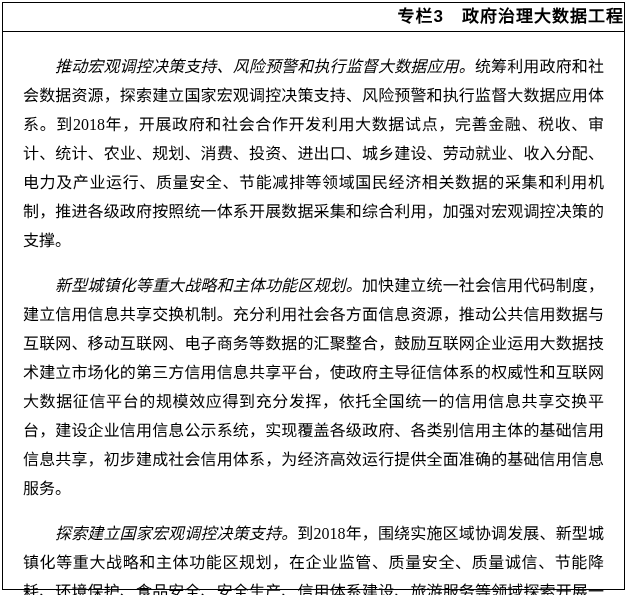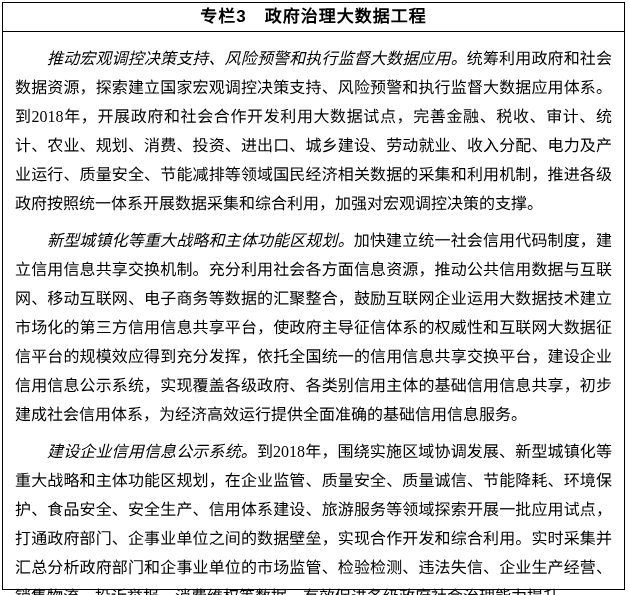--- a/index.html
+++ b/index.html
@@ -22,38 +22,38 @@
     top: 2px;
     width: 623px;
     height: 588px;
     border: 1px solid #000000;
     box-sizing: border-box;
     background: #ffffff;
   }
   .panel-title {
     height: 28px;
     line-height: 28px;
-    text-align: center;
+    text-align: right;
     font-family: "Liberation Sans", "DejaVu Sans", sans-serif;
     font-weight: bold;
     font-size: 17px;
     color: #000000;
     border-bottom: 1px solid #000000;
     letter-spacing: 1px;
   }
   .panel-body {
     padding: 4px 4px 0 4px;
     font-family: "Liberation Serif", "DejaVu Serif", serif;
     font-size: 16px;
     line-height: 29px;
     color: #000000;
     text-align: justify;
   }
   .para {
-    margin: 8px;
+    margin: 16px;
     text-indent: 2em;
   }
   
   .lead {
     font-style: italic;
   }
 </style>
 </head>
 <body>
 
@@ -61,17 +61,17 @@
   <div class="panel">
 
     <div class="panel-title">专栏3　政府治理大数据工程</div>
 
     <div class="panel-body">
 
       <p class="para"><span class="lead">推动宏观调控决策支持、风险预警和执行监督大数据应用。</span><span class="rest">统筹利用政府和社会数据资源，探索建立国家宏观调控决策支持、风险预警和执行监督大数据应用体系。到2018年，开展政府和社会合作开发利用大数据试点，完善金融、税收、审计、统计、农业、规划、消费、投资、进出口、城乡建设、劳动就业、收入分配、电力及产业运行、质量安全、节能减排等领域国民经济相关数据的采集和利用机制，推进各级政府按照统一体系开展数据采集和综合利用，加强对宏观调控决策的支撑。</span></p>
 
       <p class="para"><span class="lead">新型城镇化等重大战略和主体功能区规划。</span><span class="rest">加快建立统一社会信用代码制度，建立信用信息共享交换机制。充分利用社会各方面信息资源，推动公共信用数据与互联网、移动互联网、电子商务等数据的汇聚整合，鼓励互联网企业运用大数据技术建立市场化的第三方信用信息共享平台，使政府主导征信体系的权威性和互联网大数据征信平台的规模效应得到充分发挥，依托全国统一的信用信息共享交换平台，建设企业信用信息公示系统，实现覆盖各级政府、各类别信用主体的基础信用信息共享，初步建成社会信用体系，为经济高效运行提供全面准确的基础信用信息服务。</span></p>
 
-      <p class="para"><span class="lead">建设企业信用信息公示系统。</span><span class="rest">到2018年，围绕实施区域协调发展、新型城镇化等重大战略和主体功能区规划，在企业监管、质量安全、质量诚信、节能降耗、环境保护、食品安全、安全生产、信用体系建设、旅游服务等领域探索开展一批应用试点，打通政府部门、企事业单位之间的数据壁垒，实现合作开发和综合利用。实时采集并汇总分析政府部门和企事业单位的市场监管、检验检测、违法失信、企业生产经营、销售物流、投诉举报、消费维权等数据，有效促进各级政府社会治理能力提升。</span></p>
+      <p class="para"><span class="lead">探索建立国家宏观调控决策支持。</span><span class="rest">到2018年，围绕实施区域协调发展、新型城镇化等重大战略和主体功能区规划，在企业监管、质量安全、质量诚信、节能降耗、环境保护、食品安全、安全生产、信用体系建设、旅游服务等领域探索开展一批应用试点，打通政府部门、企事业单位之间的数据壁垒，实现合作开发和综合利用。实时采集并汇总分析政府部门和企事业单位的市场监管、检验检测、违法失信、企业生产经营、销售物流、投诉举报、消费维权等数据，有效促进各级政府社会治理能力提升。</span></p>
 
     </div>
   </div>
 </div>
 
 </body></html>

